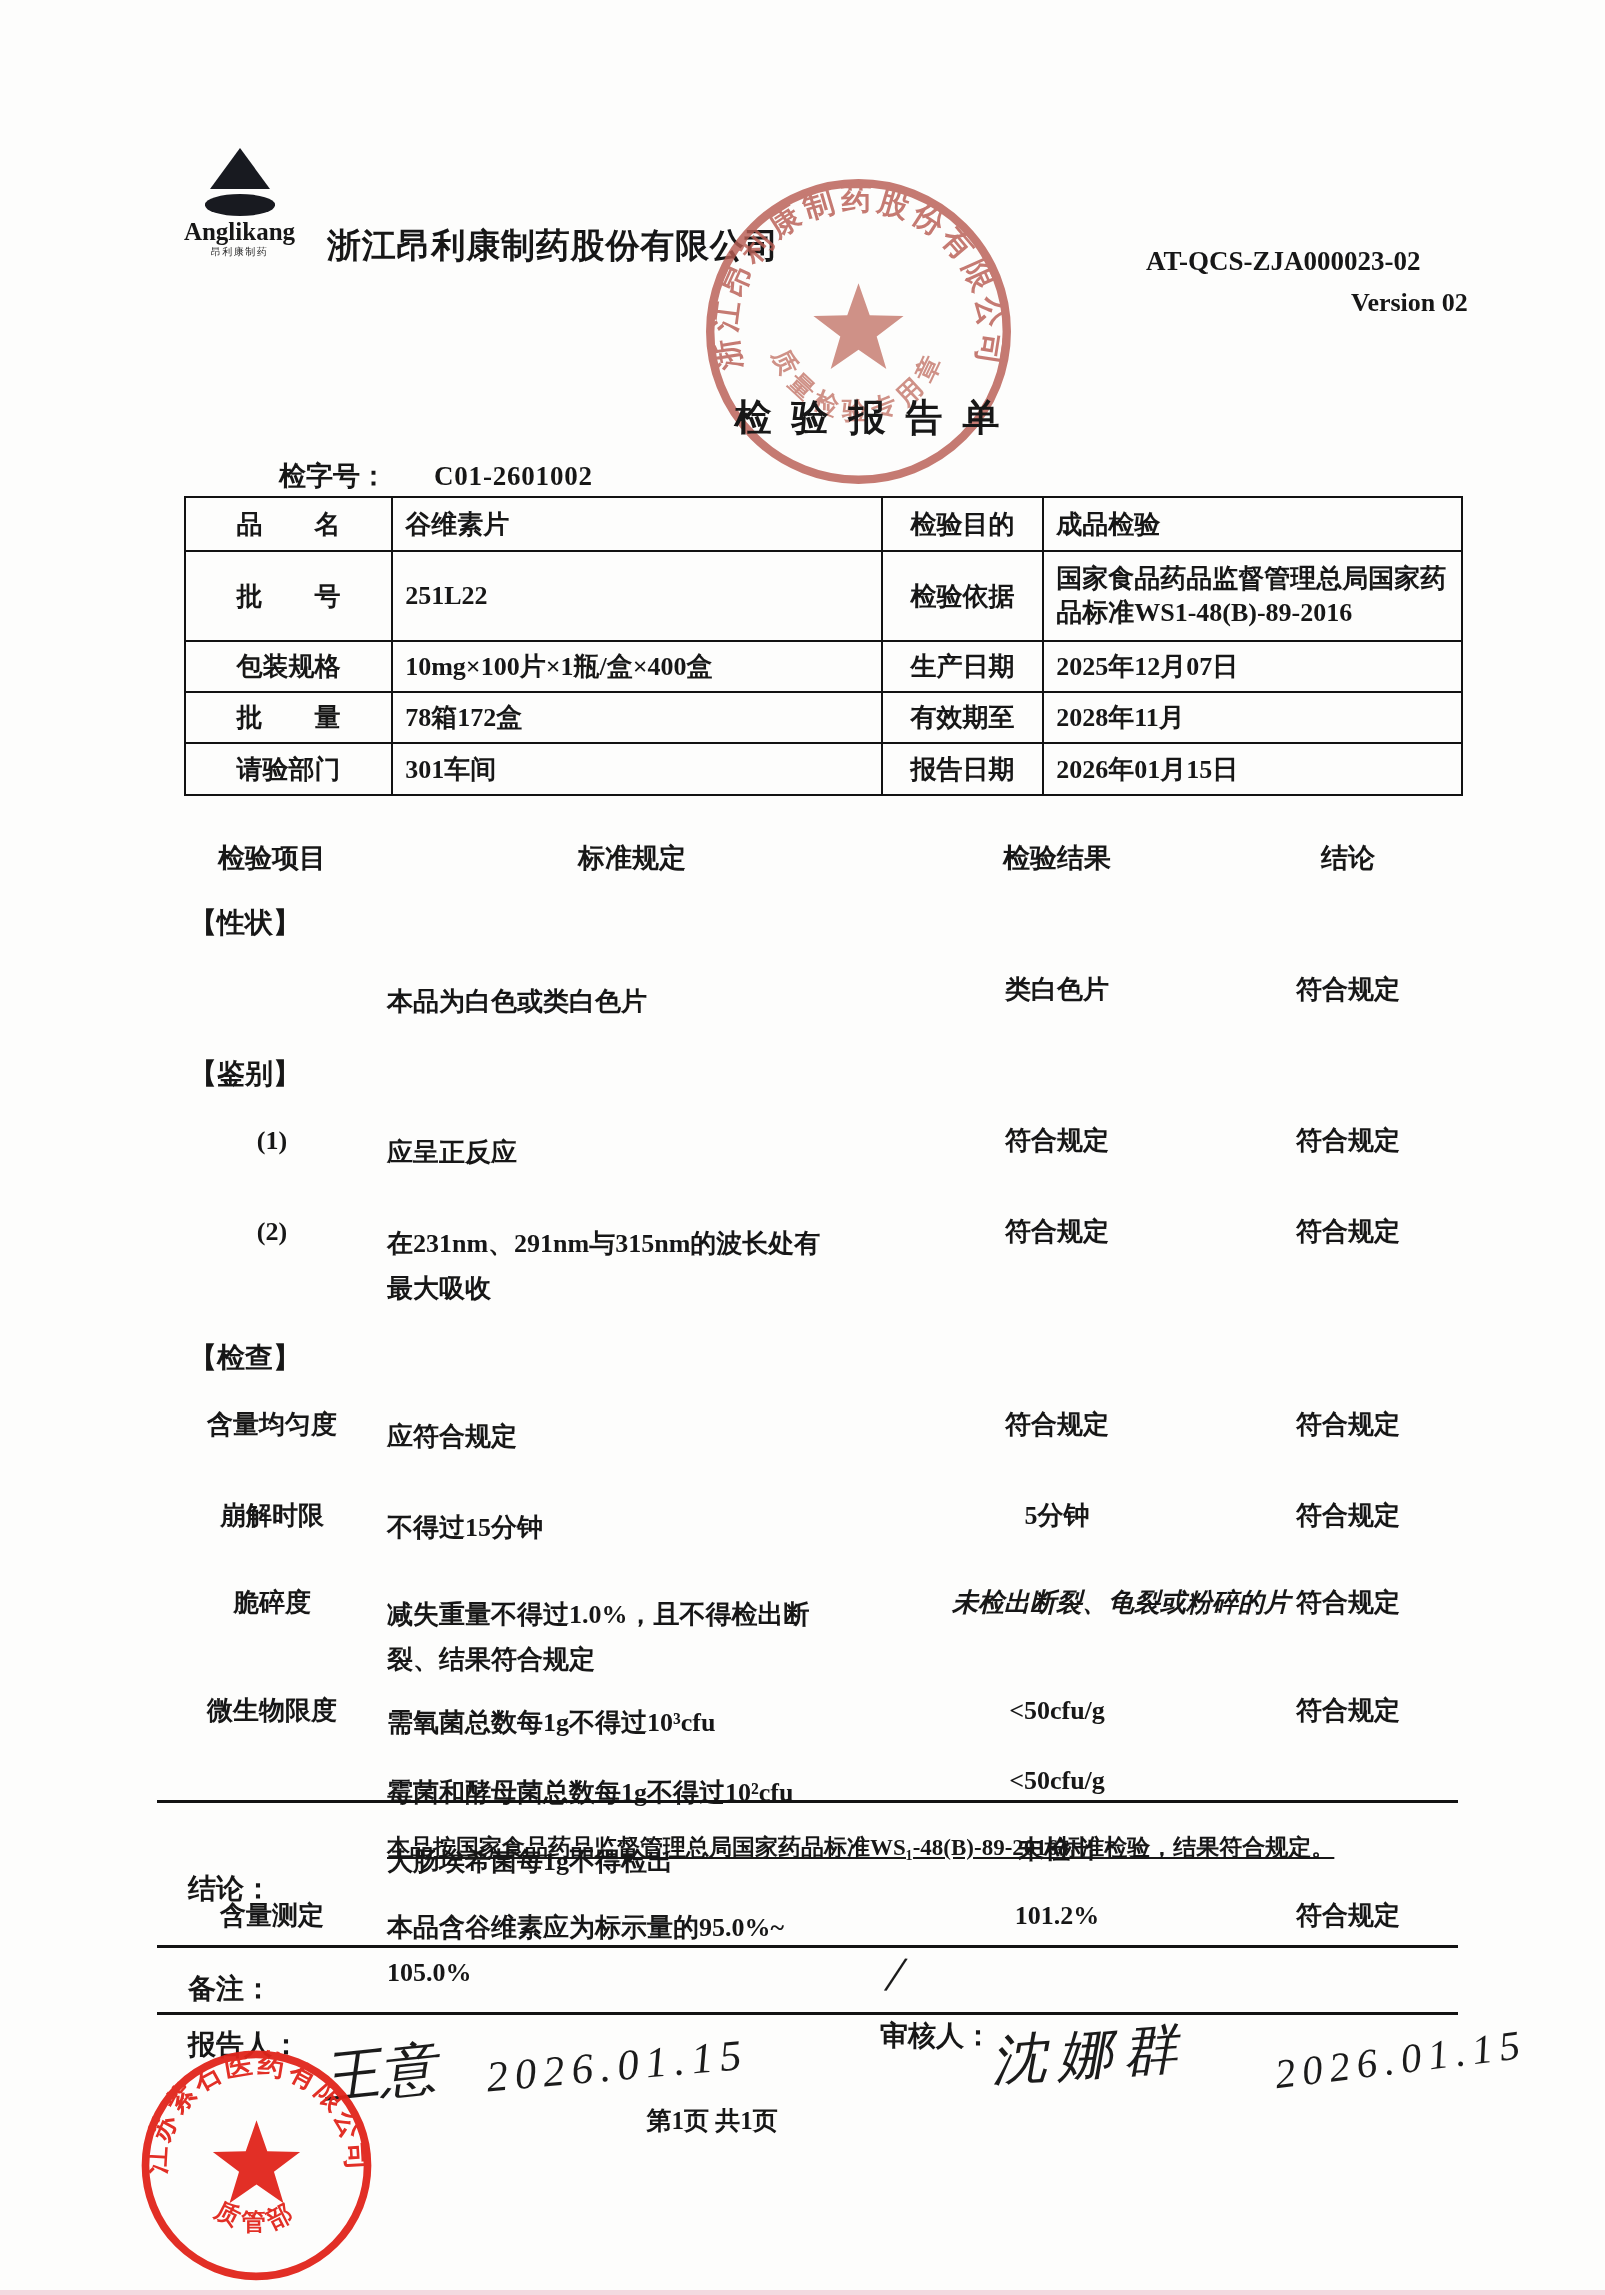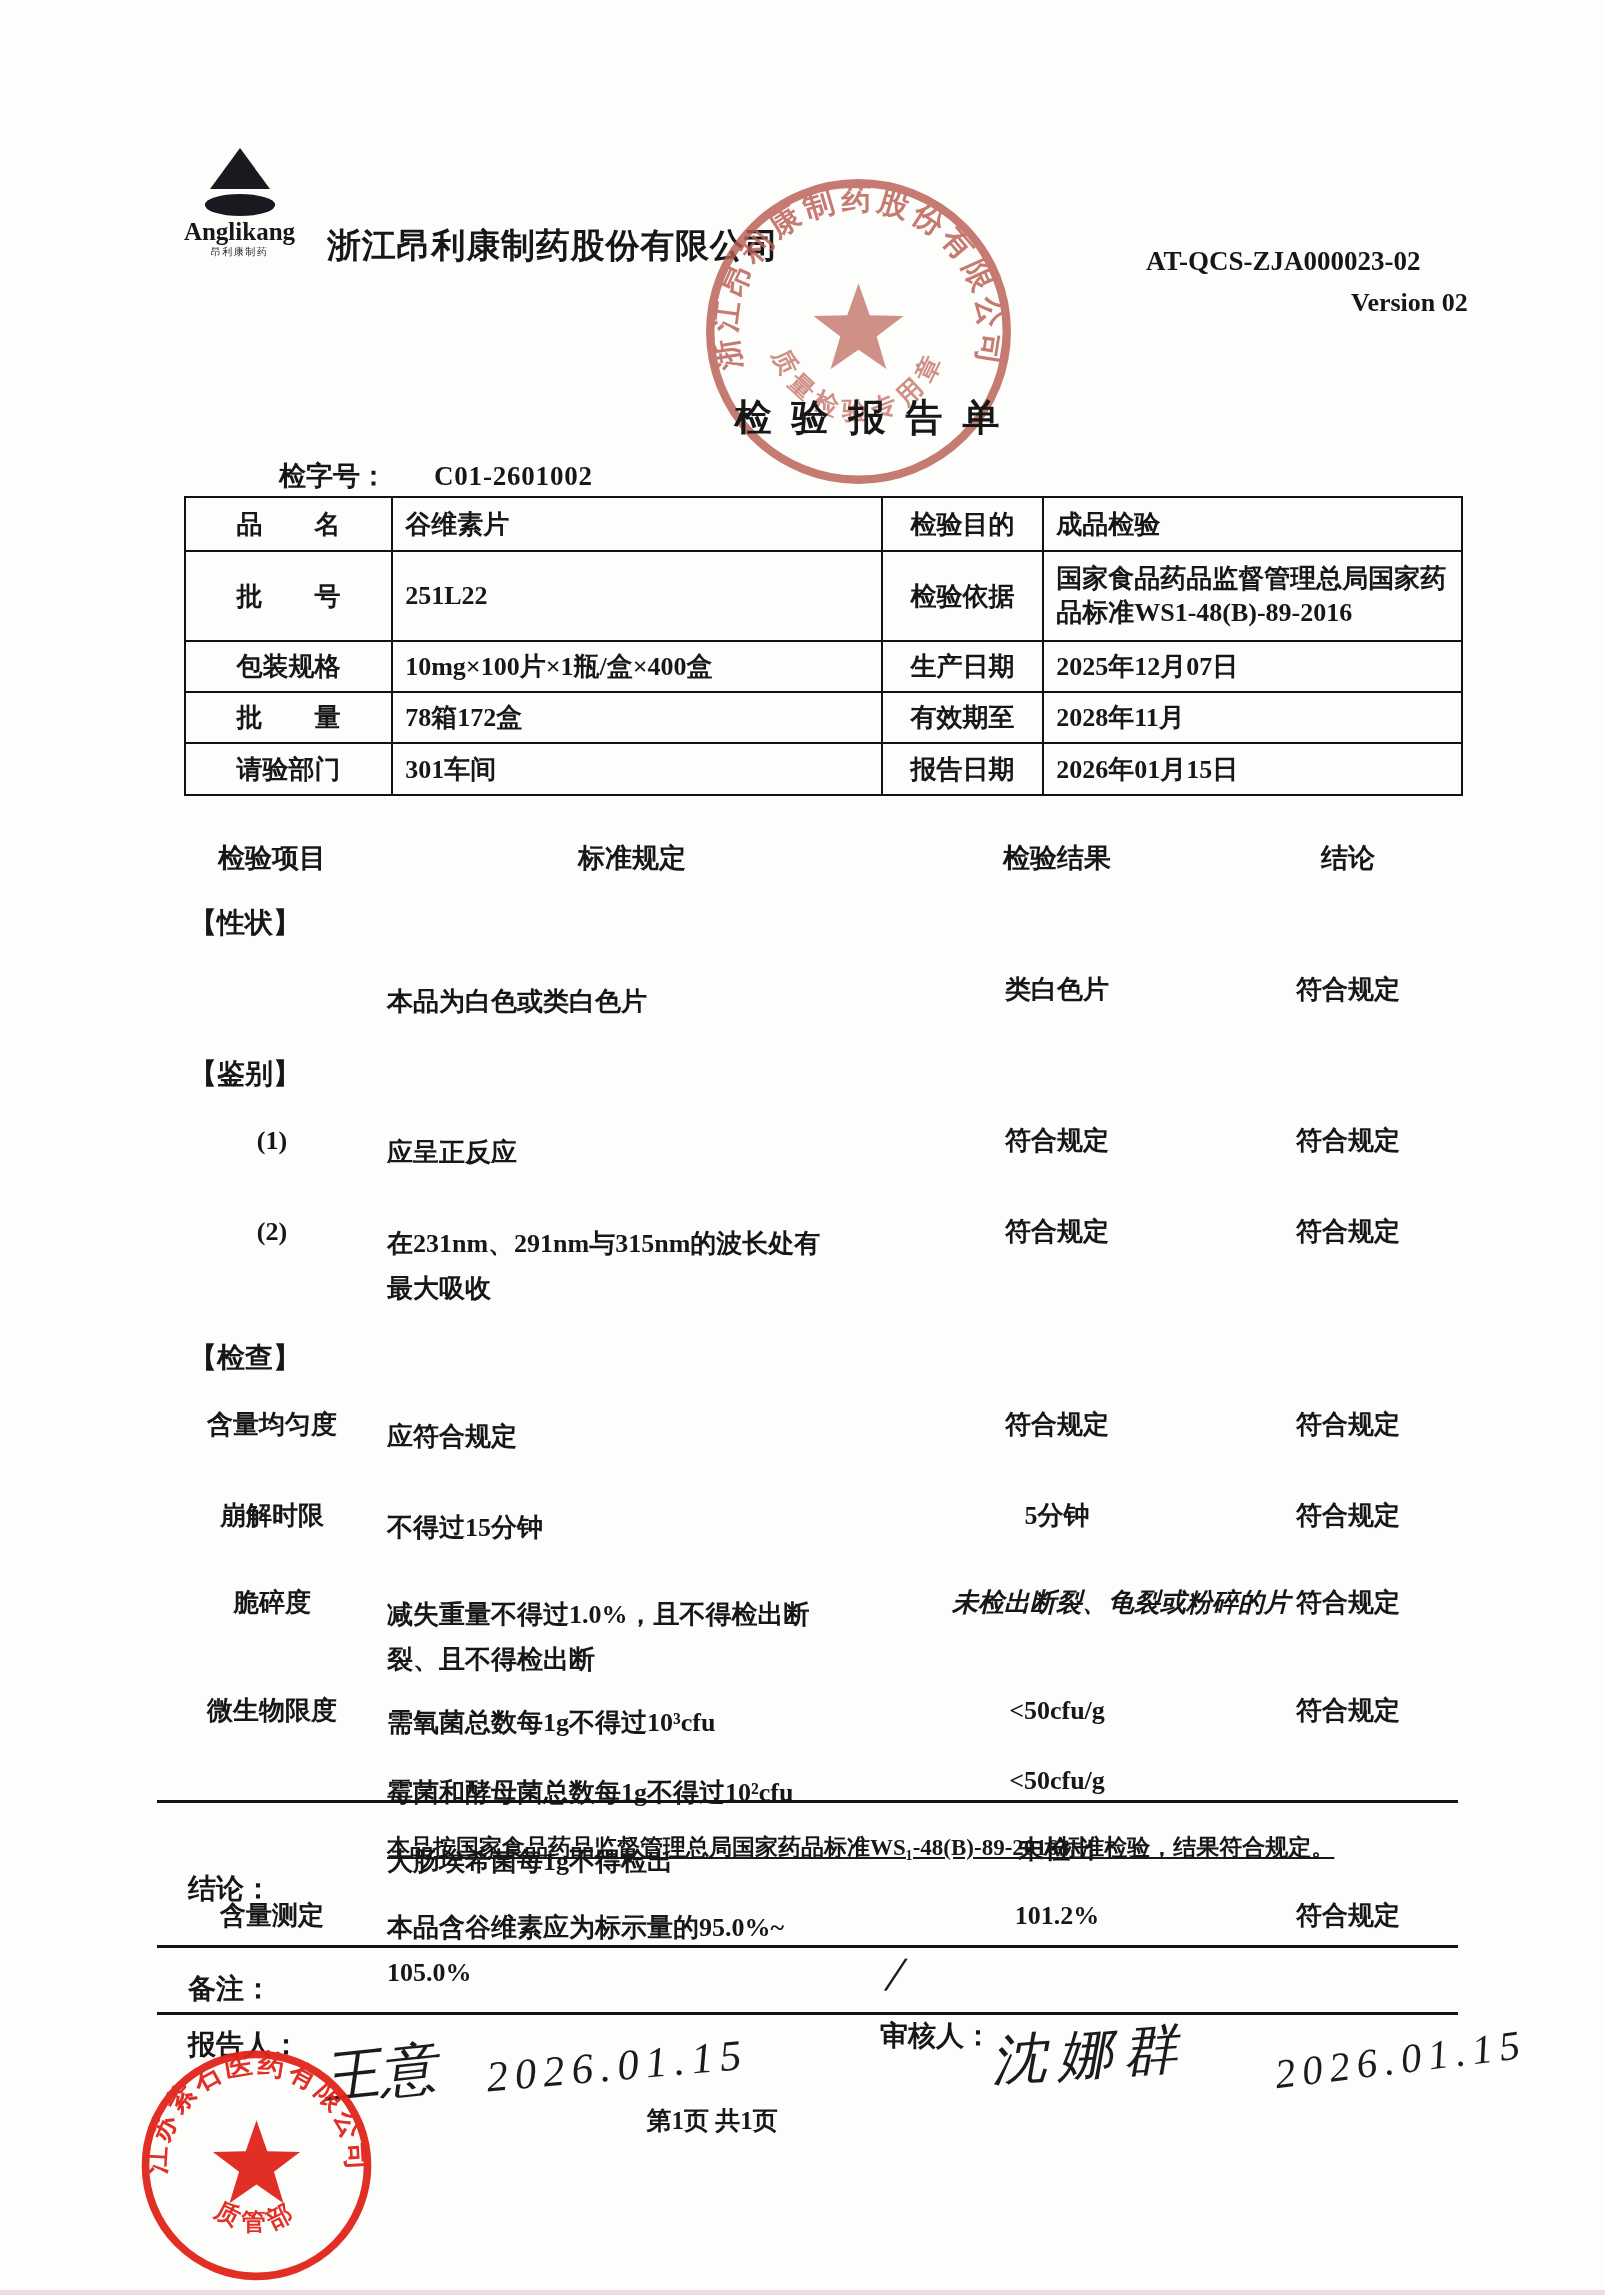--- a/index.html
+++ b/index.html
@@ -218,21 +218,21 @@
       <div class="c-result">
           <div>5分钟</div>
         </div>
       <div class="c-conc">符合规定</div>
     </div>
 
     <div class="r-row" style="margin-bottom:6.1px">
       <div class="c-item">脆碎度</div>
       <div class="c-spec">
         <div>减失重量不得过1.0%，且不得检出断</div>
-        <div>裂、且不得检出断</div>
+        <div>裂、结果符合规定</div>
       </div>
       <div class="c-result">
         <div class="wide">未检出断裂、龟裂或粉碎的片</div>
       </div>
       <div class="c-conc">符合规定</div>
     </div>
 
     <div class="r-row" style="margin-bottom:13.8px">
       <div class="c-item">微生物限度</div>
       <div class="c-spec">

